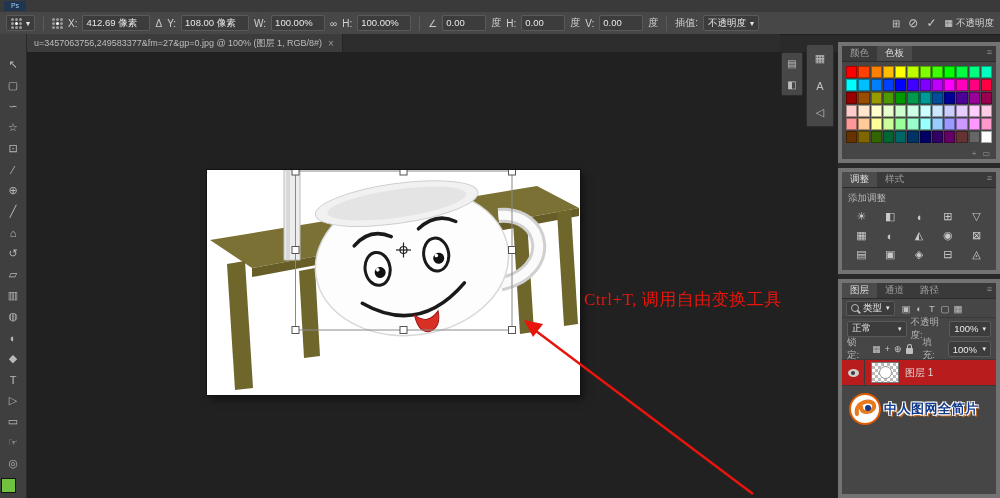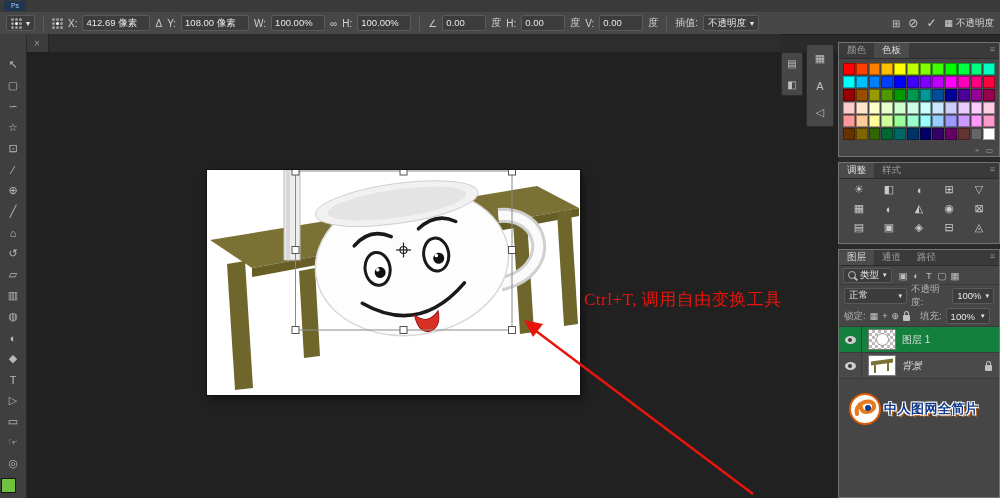--- a/index.html
+++ b/index.html
@@ -49,21 +49,21 @@
   .canvas{position:absolute;left:26px;top:52px;width:812px;bottom:0;background:#212121}
   .image-frame{position:absolute;left:207px;top:170px;width:373px;height:225px;background:#fff;
                box-shadow:0 0 0 1px #121212,3px 4px 8px rgba(0,0,0,.5);z-index:4}
   .annotation{position:absolute;left:584px;top:288px;z-index:10;
               font-family:"Liberation Serif",serif;font-size:17px;letter-spacing:.5px}
   .arrow-svg{position:absolute;left:0;top:0;width:1000px;height:498px;pointer-events:none;z-index:11}
 
   
   .dock{position:absolute;right:0;top:42px;width:162px;bottom:0;display:flex;
         flex-direction:column;gap:5px;z-index:8}
-  .section{background:#464646;border:1px solid #737373}
+  .section{background:#464646;border:4px solid #737373}
   .sec-header{height:15px;background:#3a3a3a;display:flex;align-items:stretch;font-size:9.5px;
               color:#9f9f9f;border-bottom:1px solid #2c2c2c;position:relative}
   .sec-tab{padding:0 8px;display:flex;align-items:center}
   .sec-tab.active{background:#4b4b4b;color:#dedede}
   .sec-menu{position:absolute;right:4px;top:1px;color:#8d8d8d;font-size:9px}
 
   .swatch-grid{display:grid;grid-template-columns:repeat(12,1fr);gap:1px;padding:4px}
   .swatch{height:10px;border:1px solid rgba(0,0,0,.35)}
   .swatch-footer{height:12px;display:flex;justify-content:flex-end;gap:6px;padding:0 6px;
                  color:#9a9a9a;font-size:8px;align-items:center}
@@ -85,21 +85,21 @@
             color:#b5b5b5;border-bottom:1px solid #3a3a3a}
   .lock-icons{display:flex;gap:4px;align-items:center;color:#c4c4c4;font-size:9px}
   .css-lock{width:7px;height:6px;background:#c0c0c0;border-radius:1px;position:relative;
             display:inline-block;margin-top:4px;flex:none}
   .css-lock::before{content:"";position:absolute;left:1px;top:-4px;width:3px;height:4px;
                     border:1.5px solid #c0c0c0;border-bottom:none;border-radius:3px 3px 0 0}
 
   .layer-list{flex:1;overflow:hidden}
   .layer-row{height:25px;display:flex;align-items:center;border-bottom:1px solid #3a3a3a;
              background:#4a4a4a;font-size:10px;color:#ddd}
-  .layer-row.selected{background:#15803d}
+  .layer-row.selected{background:#b91c1c}
   .eye-cell{width:22px;align-self:stretch;border-right:1px solid #3a3a3a;display:flex;
             align-items:center;justify-content:center;flex:none}
   .eye{width:11px;height:8px;border-radius:50%;background:#cfcfcf;position:relative}
   .eye::after{content:"";position:absolute;left:3.5px;top:2px;width:4px;height:4px;border-radius:50%;background:#3c3c3c}
   .thumb{width:26px;height:19px;margin:0 6px;border:1px solid #787878;background:#fff;
          position:relative;flex:none;overflow:hidden}
   .thumb.checker{background-color:#fff;
     background-image:linear-gradient(45deg,#bbb 25%,transparent 25%,transparent 75%,#bbb 75%),
                      linear-gradient(45deg,#bbb 25%,transparent 25%,transparent 75%,#bbb 75%);
     background-size:6px 6px;background-position:0 0,3px 3px}
@@ -194,20 +194,21 @@
     <span class="opt-icon" style="font-size:12px">✓</span>
     <span class="workspace">
       <span style="font-size:9px">▦</span>
         <span>不透明度</span>
     </span>
   </span>
 </div>
 
 <div class="tabbar">
   <div class="doc-tab">
+    <span>u=3457063756,249583377&amp;fm=27&amp;gp=0.jpg @ 100% (图层 1, RGB/8#)</span>
     <span class="doc-close">×</span>
   </div>
 </div>
 
 <div class="toolbar">
     <div class="tool">↖</div>
     <div class="tool">▢</div>
     <div class="tool">∽</div>
     <div class="tool">☆</div>
     <div class="tool">⊡</div>
@@ -393,20 +394,21 @@
         <span>▭</span>
       </div>
   </div>
 
   <div class="section">
     <div class="sec-header">
       <span class="sec-tab active">调整</span>
         <span class="sec-tab">样式</span>
         <span class="sec-menu">≡</span>
     </div>
+    <div class="adj-label">添加调整</div>
     <div class="adj-grid">
         <span class="adj">☀</span>
         <span class="adj">◧</span>
         <span class="adj">◖</span>
         <span class="adj">⊞</span>
         <span class="adj">▽</span>
         <span class="adj">▦</span>
         <span class="adj">◐</span>
         <span class="adj">◭</span>
         <span class="adj">◉</span>
@@ -466,28 +468,20 @@
       </span>
     </div>
     <div class="layer-list">
         <div class="layer-row selected">
           <div class="eye-cell">
             <span class="eye"></span>
           </div>
           <div class="thumb checker"></div>
           <span class="layer-name">图层 1</span>
         </div>
-        <div class="layer-row">
-          <div class="eye-cell">
-            <span class="eye"></span>
-          </div>
-          <div class="thumb table"></div>
-          <span class="layer-name italic">背景</span>
-          <span class="css-lock layer-lock"></span>
-        </div>
       </div>
   </div>
 </div>
 
 <div class="watermark">
   <svg width="34" height="34" viewBox="0 0 34 34">
     <circle cx="17" cy="17" r="15" fill="#ffffff" stroke="#e05a00" stroke-width="2"></circle>
     <path d="M9,22 C6,10 24,6 26,13 C28,20 12,24 13,14" fill="none" stroke="#e87a1e" stroke-width="4" stroke-linecap="round"></path>
     <circle cx="20" cy="16" r="3" fill="#123a8c"></circle>
   </svg>

